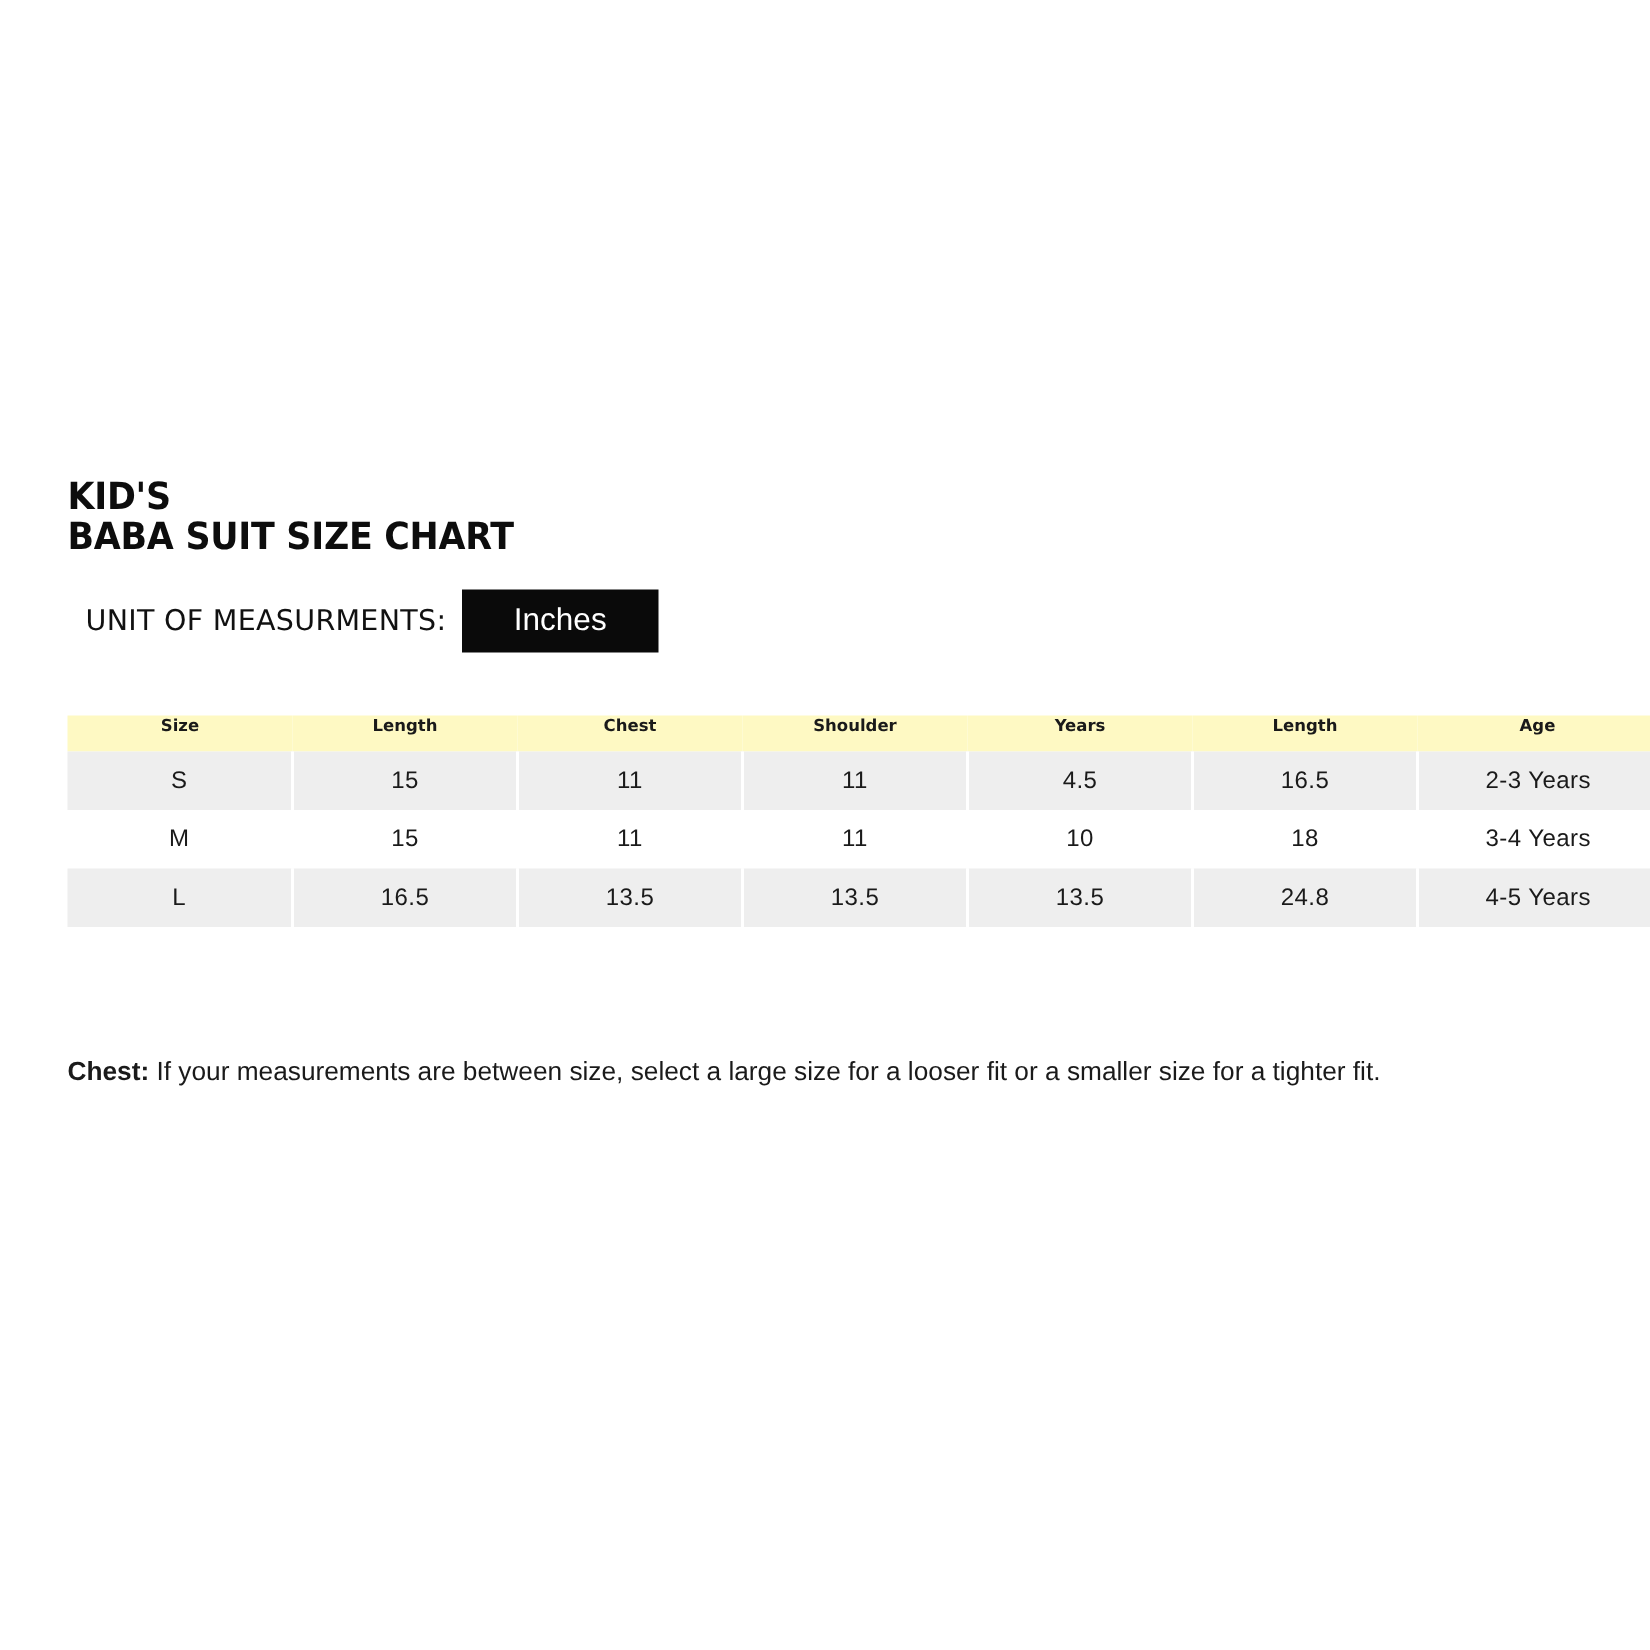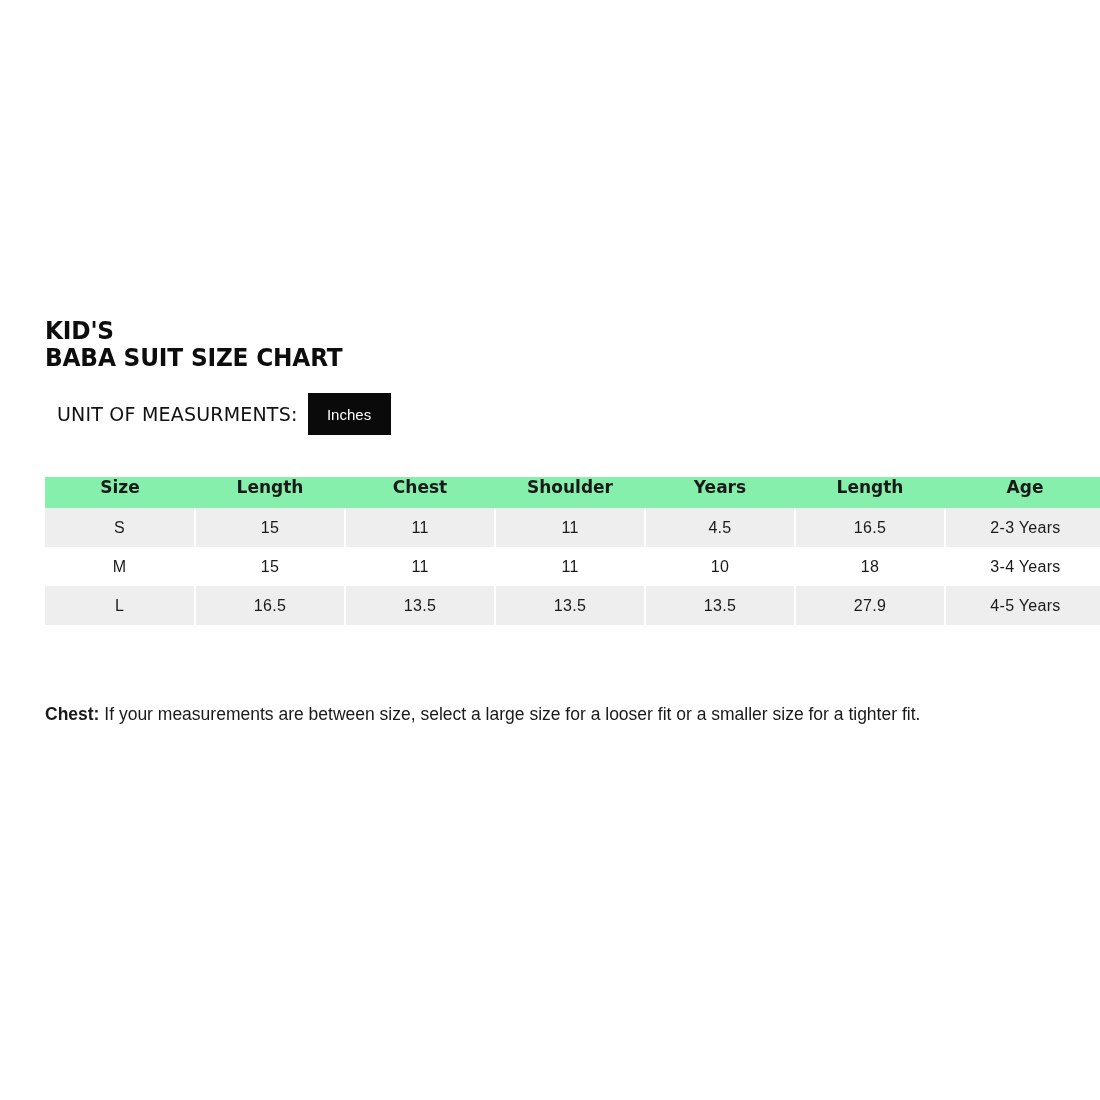--- a/index.html
+++ b/index.html
@@ -57,42 +57,42 @@
     letter-spacing: 0.2px;
     color: #111111;
     display: flex;
     align-items: center;
     padding-right: 10px;
     margin-left: 12px;
   }
   .unit-value {
     background: #0a0a0a;
     color: #ffffff;
-    font-size: 15px;
+    font-size: 21px;
     display: flex;
     align-items: center;
     justify-content: center;
-    padding: 0 19px;
+    padding: 0 35px;
     min-width: 45px;
   }
 
   table.size-table {
     margin-top: 42px;
     border-collapse: collapse;
     width: 1010px;
     table-layout: fixed;
   }
   table.size-table th {
     font-family: "DejaVu Sans", sans-serif;
     font-weight: bold;
-    font-size: 17px;
+    font-size: 11px;
     color: #1a1a1a;
     padding: 0 0 11px 0;
     text-align: center;
-    background: #86efac;
+    background: #fef9c3;
     border: none;
   }
   table.size-table td {
     font-size: 16px;
     color: #1a1a1a;
     text-align: center;
     height: 37px;
     border: none;
     letter-spacing: 0.3px;
   }
@@ -179,21 +179,21 @@
           <td class="divider-right">10</td>
           <td class="divider-right">18</td>
           <td>3-4 Years</td>
         </tr>
         <tr class="shaded">
           <td class="divider-right">L</td>
           <td class="divider-right">16.5</td>
           <td class="divider-right">13.5</td>
           <td class="divider-right">13.5</td>
           <td class="divider-right">13.5</td>
-          <td class="divider-right">27.9</td>
+          <td class="divider-right">24.8</td>
           <td>4-5 Years</td>
         </tr>
       </tbody>
     </table>
 
   </div>
 
   <div class="note">
     <b>Chest:</b><span> If your measurements are between size, select a large size for a looser fit or a smaller size for a tighter fit.</span>
   </div>

